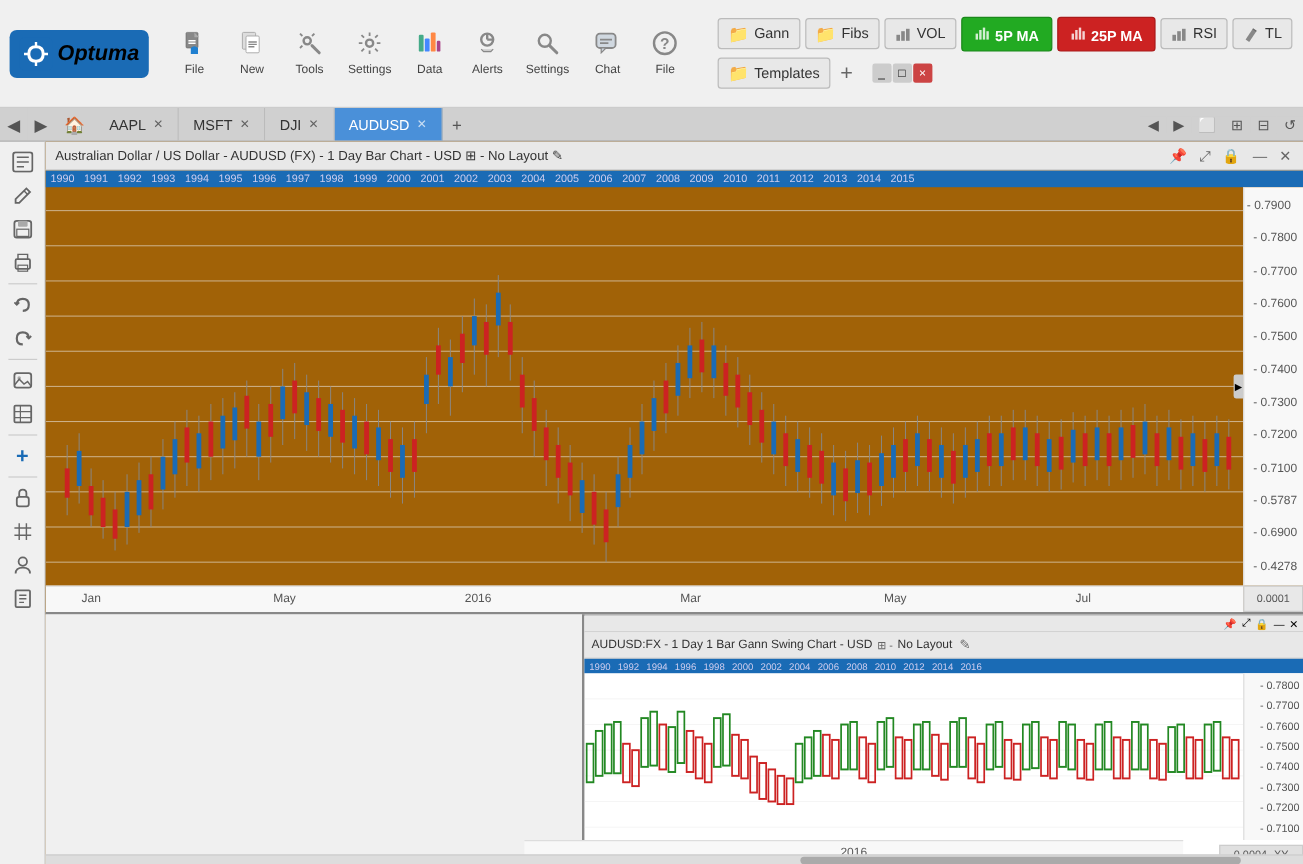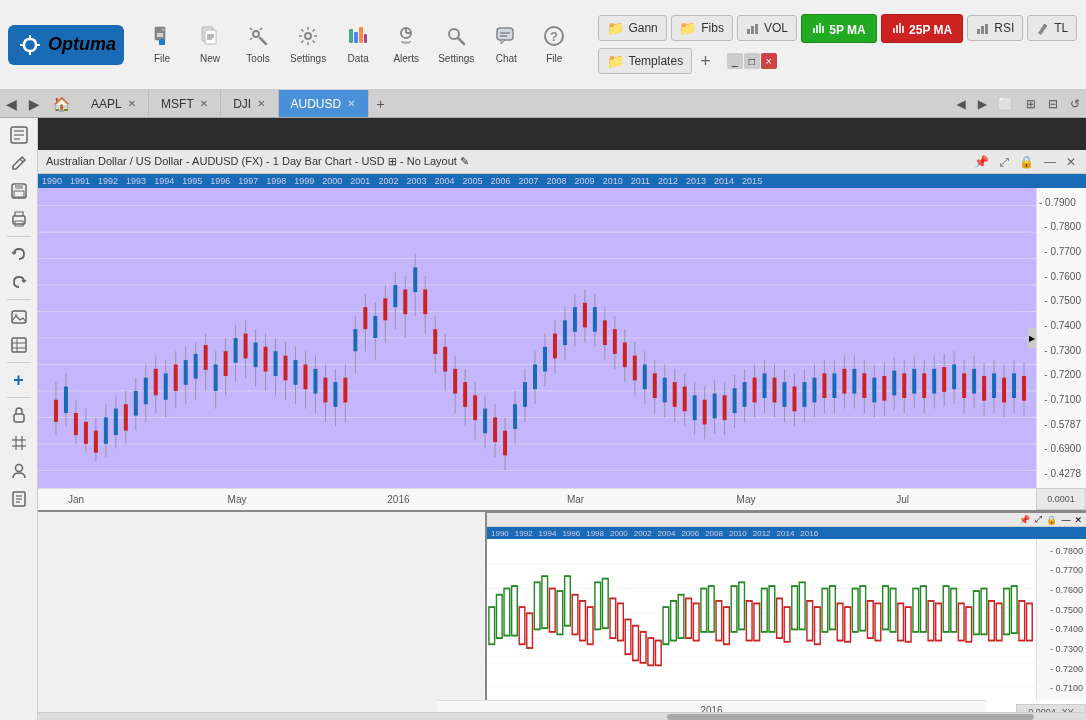--- a/index.html
+++ b/index.html
@@ -97,22 +97,22 @@
     .sb-btn {
       width: 30px; height: 26px; display: flex; align-items: center; justify-content: center;
       cursor: pointer; border-radius: 3px; font-size: 14px; color: #555;
     }
     .sb-sep { width: 24px; height: 1px; background: #ccc; margin: 2px 0; }
     .sb-add { font-size: 18px; font-weight: bold; color: #1a6bb5; }
 
     
     #main-area {
       position: absolute; left: 38px; top: 118px; right: 0; bottom: 0;
-      background: #c4b5fd;
-      display: flex; flex-direction: column; margin-top: 32px;
+      background: #a16207;
+      display: flex; flex-direction: column;
     }
 
     
     .chart-title-bar {
       height: 24px; background: #e8e8e8;
       display: flex; align-items: center; padding: 0 8px;
       font-size: 11px; color: #333; border-bottom: 1px solid #ccc;
       gap: 6px;
     }
     .chart-title-bar .title-text { flex: 1; font-size: 11px; }
@@ -775,20 +775,26 @@
     <div style="position:absolute;left:447px;right:0;top:0;bottom:0;background:#fff;border-left:2px solid #888;border-top:1px solid #888;display:flex;flex-direction:column;">
 
       <div style="height:14px;background:#e8e8e8;display:flex;align-items:center;justify-content:flex-end;padding:0 2px;border-bottom:1px solid #ccc;">
         <span style="font-size:9px;cursor:pointer;padding:0 2px;">📌</span>
         <span style="font-size:9px;cursor:pointer;padding:0 2px;">⤢</span>
         <span style="font-size:9px;cursor:pointer;padding:0 2px;">🔒</span>
         <span style="font-size:9px;cursor:pointer;padding:0 2px;">—</span>
         <span style="font-size:9px;cursor:pointer;padding:0 2px;">✕</span>
       </div>
 
+      <div class="lower-title-bar">
+        <span>AUDUSD:FX - 1 Day 1 Bar Gann Swing Chart - USD</span>
+        <span style="font-size:9px;color:#666;"> ⊞ - </span>
+        <span>No Layout</span>
+        <span class="lower-title-btn">✎</span>
+      </div>
 
       <div style="height:12px;background:#1a6bb5;display:flex;align-items:center;padding:0 4px;gap:6px;overflow:hidden;">
         <span style="font-size:8px;color:#cce;white-space:nowrap;">1990</span>
         <span style="font-size:8px;color:#cce;">1992</span>
         <span style="font-size:8px;color:#cce;">1994</span>
         <span style="font-size:8px;color:#cce;">1996</span>
         <span style="font-size:8px;color:#cce;">1998</span>
         <span style="font-size:8px;color:#cce;">2000</span>
         <span style="font-size:8px;color:#cce;">2002</span>
         <span style="font-size:8px;color:#cce;">2004</span>

